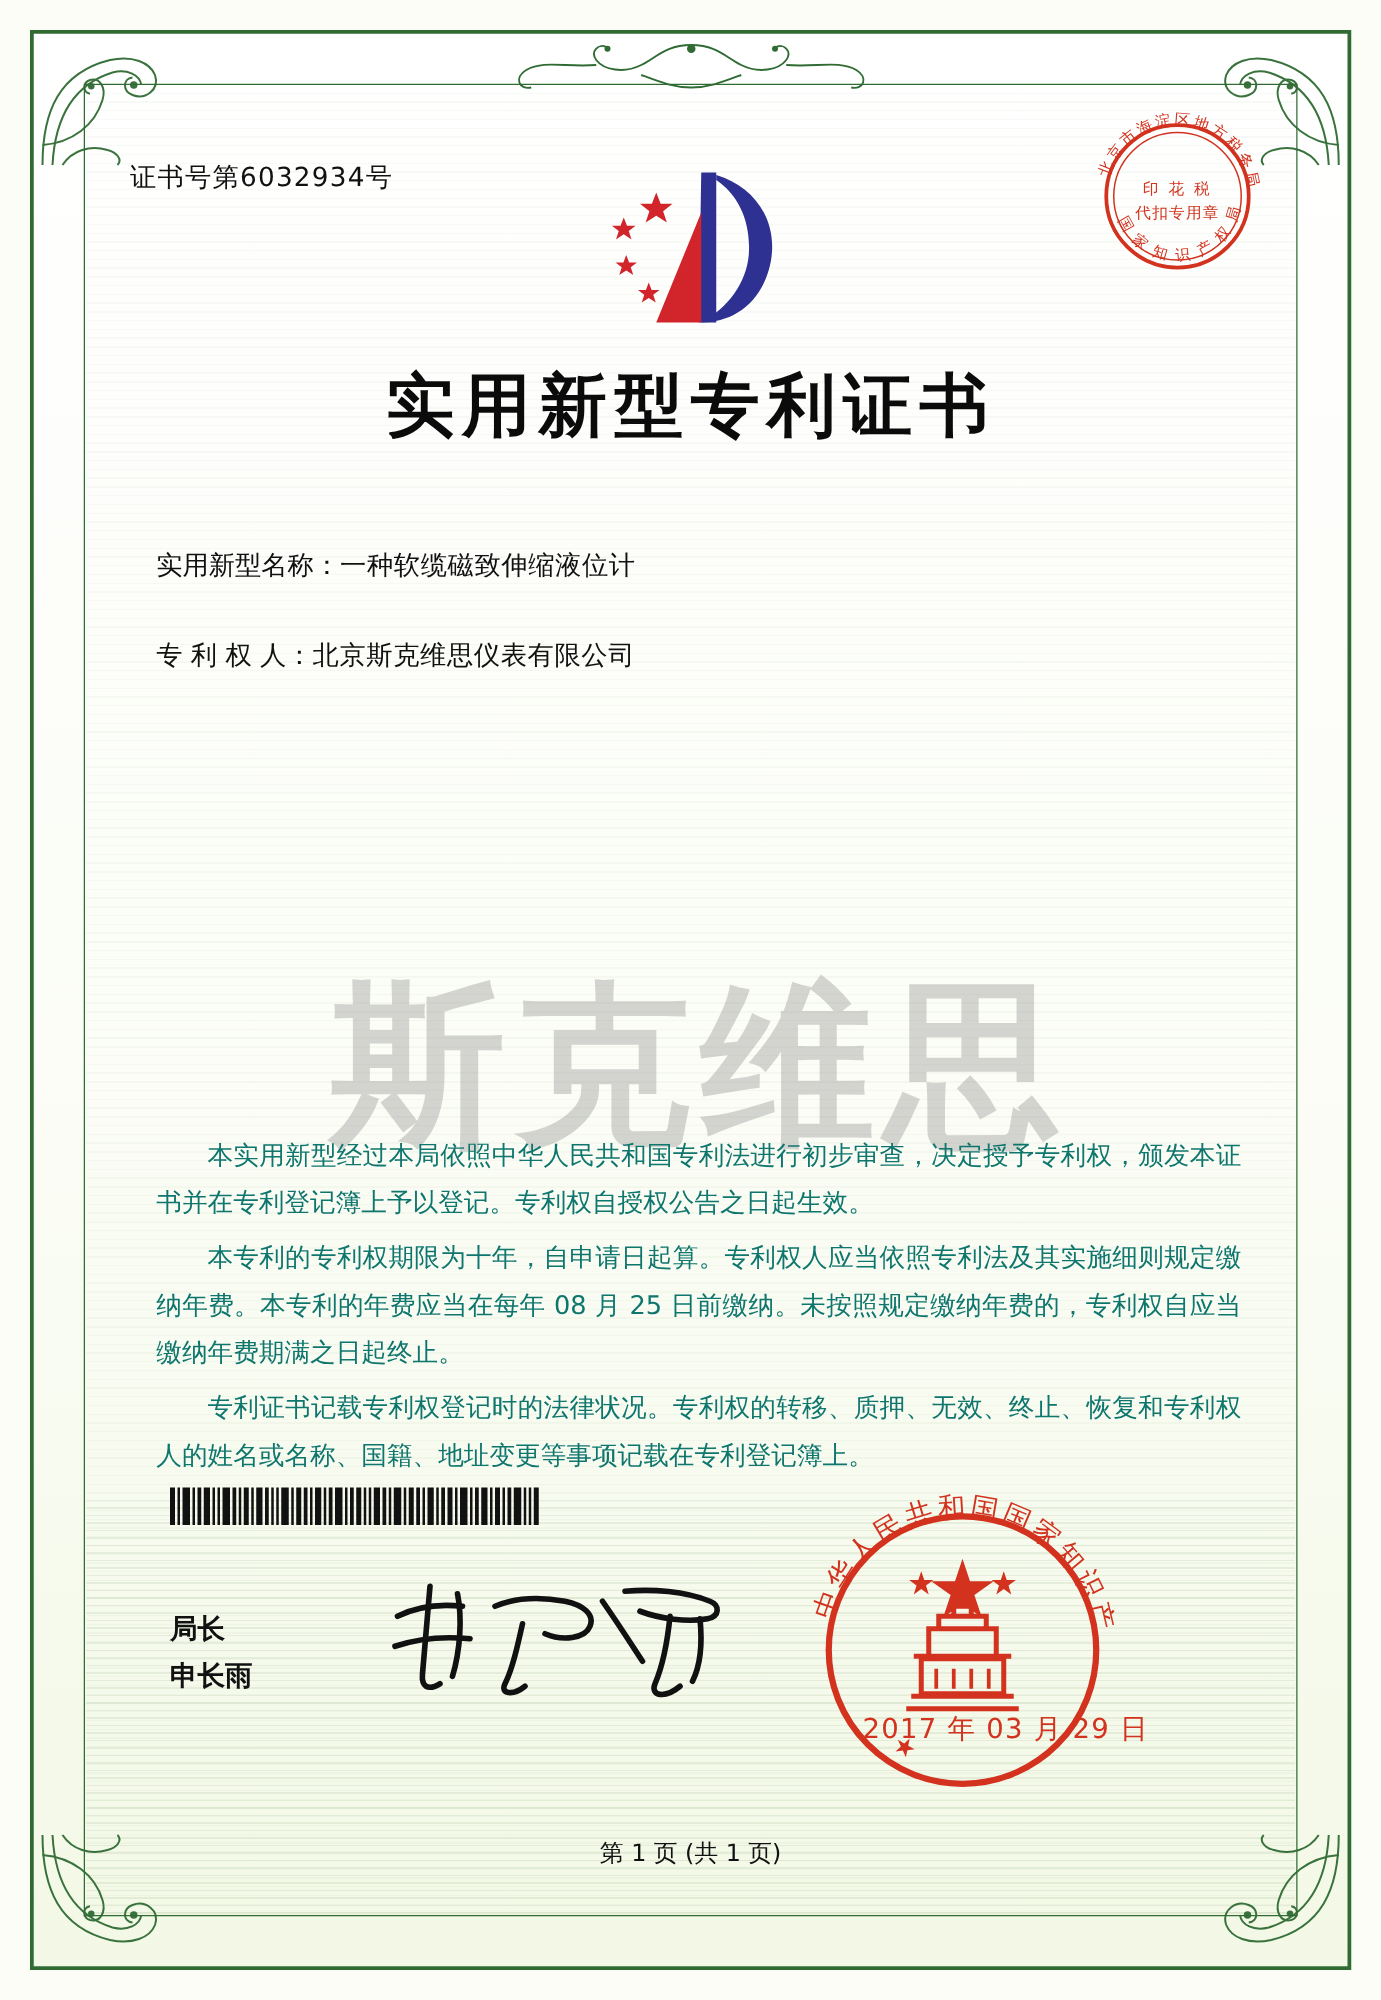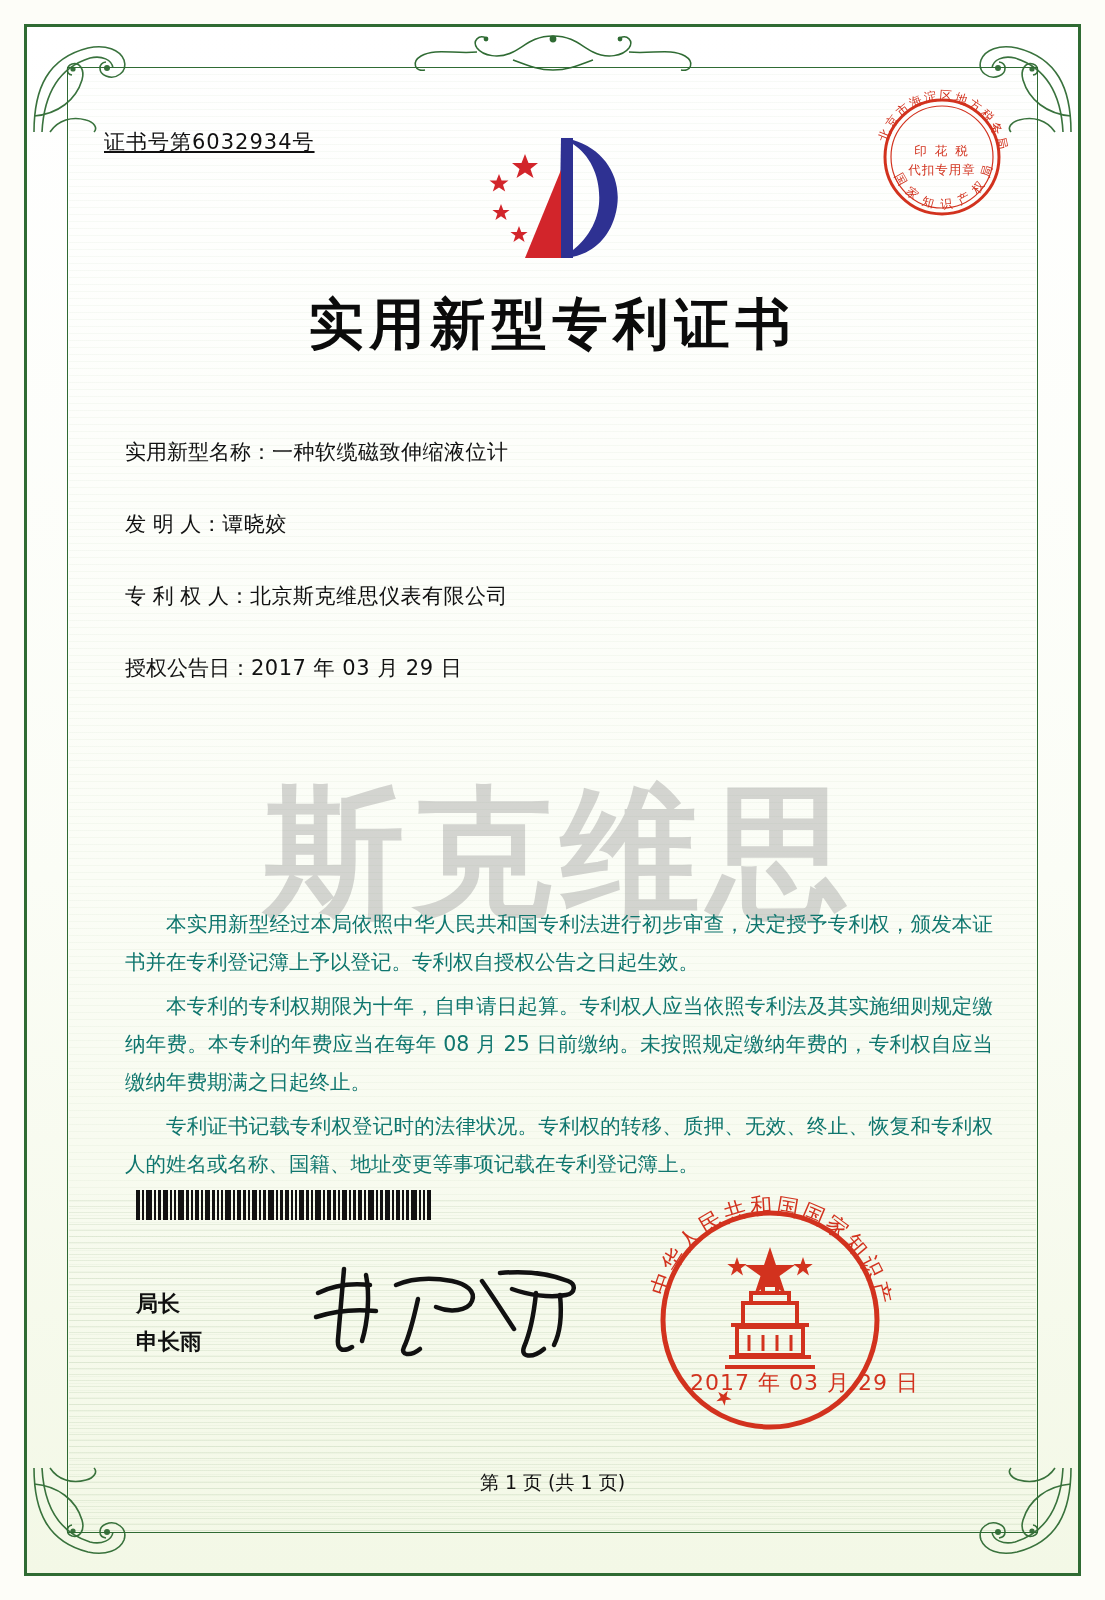--- a/index.html
+++ b/index.html
@@ -74,21 +74,20 @@
   .top-ornament svg { width: 100%; height: 100%; display: block; }
 
   
   .cert-no {
     position: absolute;
     left: 104px; top: 128px;
     font-size: 21px;
     letter-spacing: 1px;
     color: #111;
     font-family: "DejaVu Sans", "Liberation Sans", sans-serif;
-    text-decoration: underline;
   }
 
   .logo {
     position: absolute;
     left: 465px; top: 130px;
     width: 180px; height: 150px;
   }
   .logo svg { width: 100%; height: 100%; display: block; }
 
   .stamp-tax {
@@ -313,27 +312,21 @@
 
   <div class="title">实用新型专利证书</div>
 
   <div class="watermark">斯克维思</div>
 
   <div class="fields">
     <div class="field-row">
       <span class="field-label">实用新型名称：</span><span class="field-value">一种软缆磁致伸缩液位计</span>
     </div>
     <div class="field-row">
-      <span class="field-label">发  明  人：</span><span class="field-value">谭晓姣</span>
-    </div>
-    <div class="field-row">
       <span class="field-label">专 利 权 人：</span><span class="field-value">北京斯克维思仪表有限公司</span>
-    </div>
-    <div class="field-row">
-      <span class="field-label">授权公告日：</span><span class="field-value">2017 年 03 月 29 日</span>
     </div>
   </div>
 
   <div class="paragraphs">
     <p>本实用新型经过本局依照中华人民共和国专利法进行初步审查，决定授予专利权，颁发本证书并在专利登记簿上予以登记。专利权自授权公告之日起生效。</p>
     <p>本专利的专利权期限为十年，自申请日起算。专利权人应当依照专利法及其实施细则规定缴纳年费。本专利的年费应当在每年 08 月 25 日前缴纳。未按照规定缴纳年费的，专利权自应当缴纳年费期满之日起终止。</p>
     <p>专利证书记载专利权登记时的法律状况。专利权的转移、质押、无效、终止、恢复和专利权人的姓名或名称、国籍、地址变更等事项记载在专利登记簿上。</p>
   </div>
 
   <div class="barcode">

